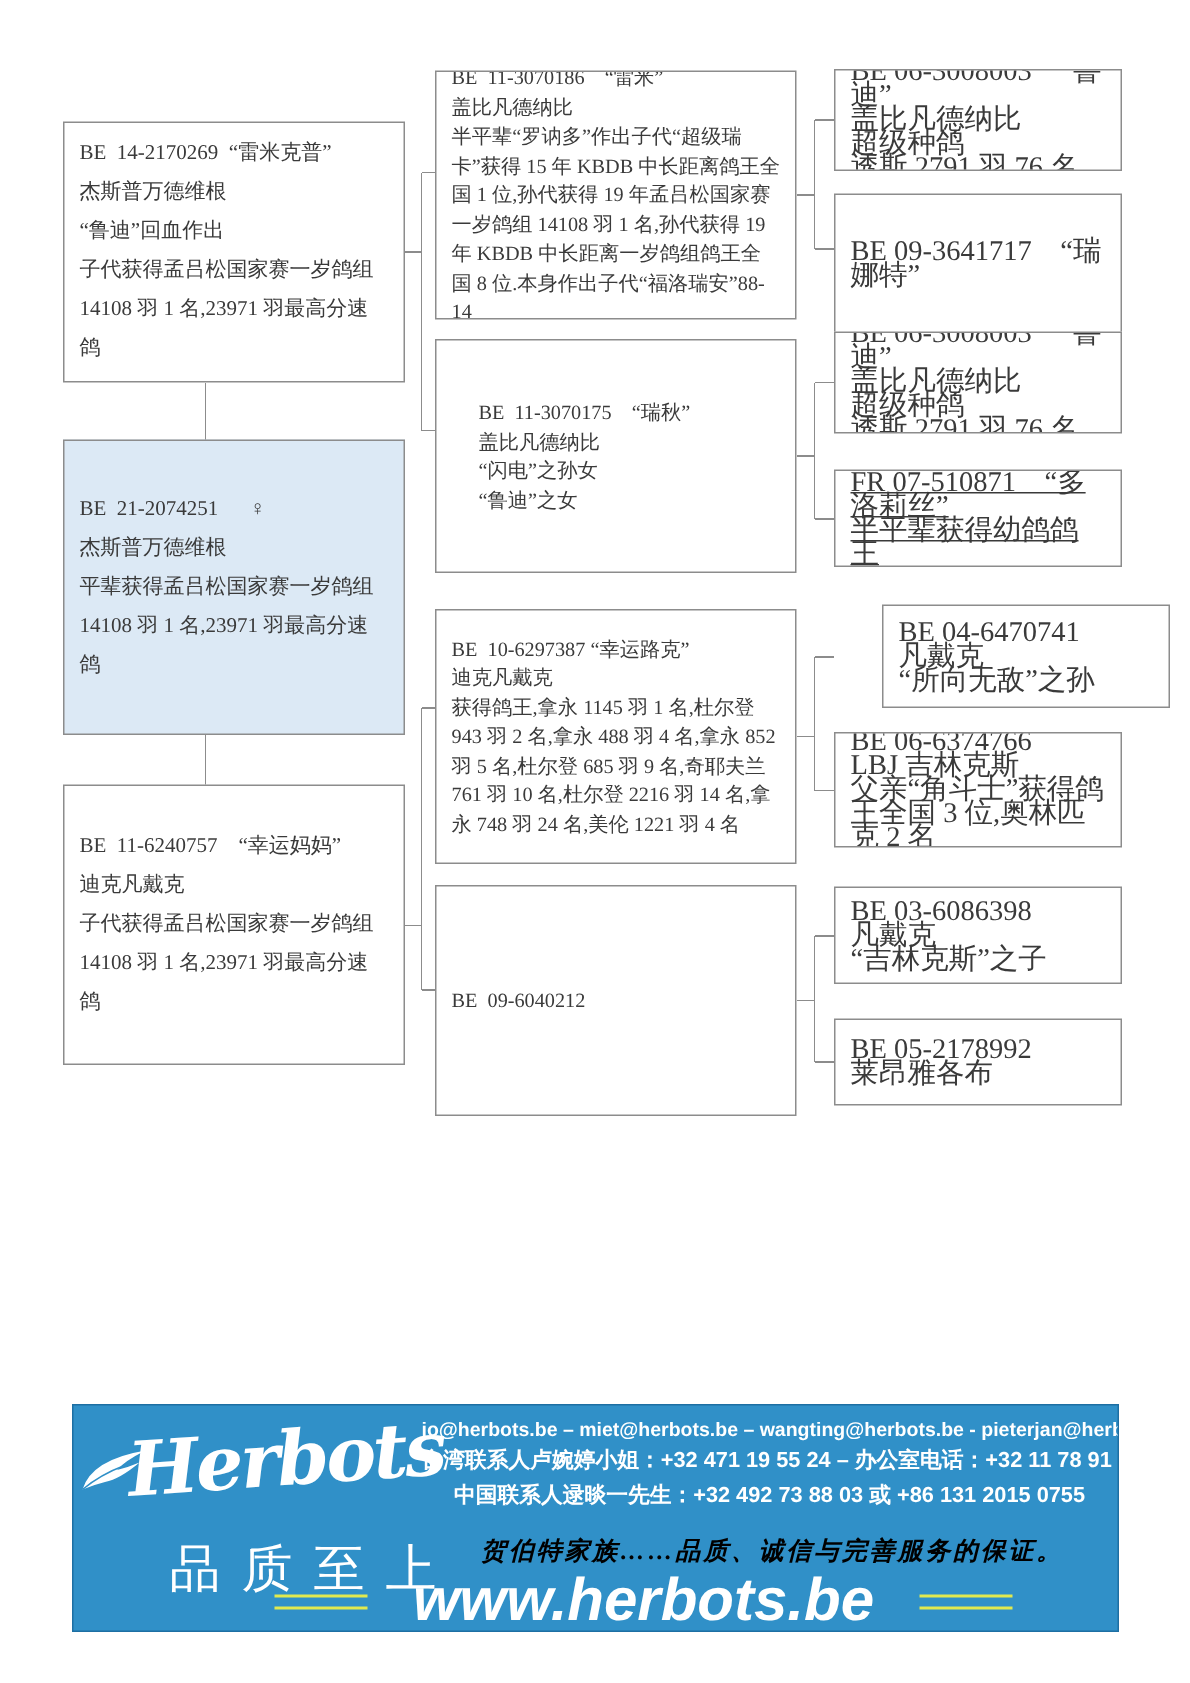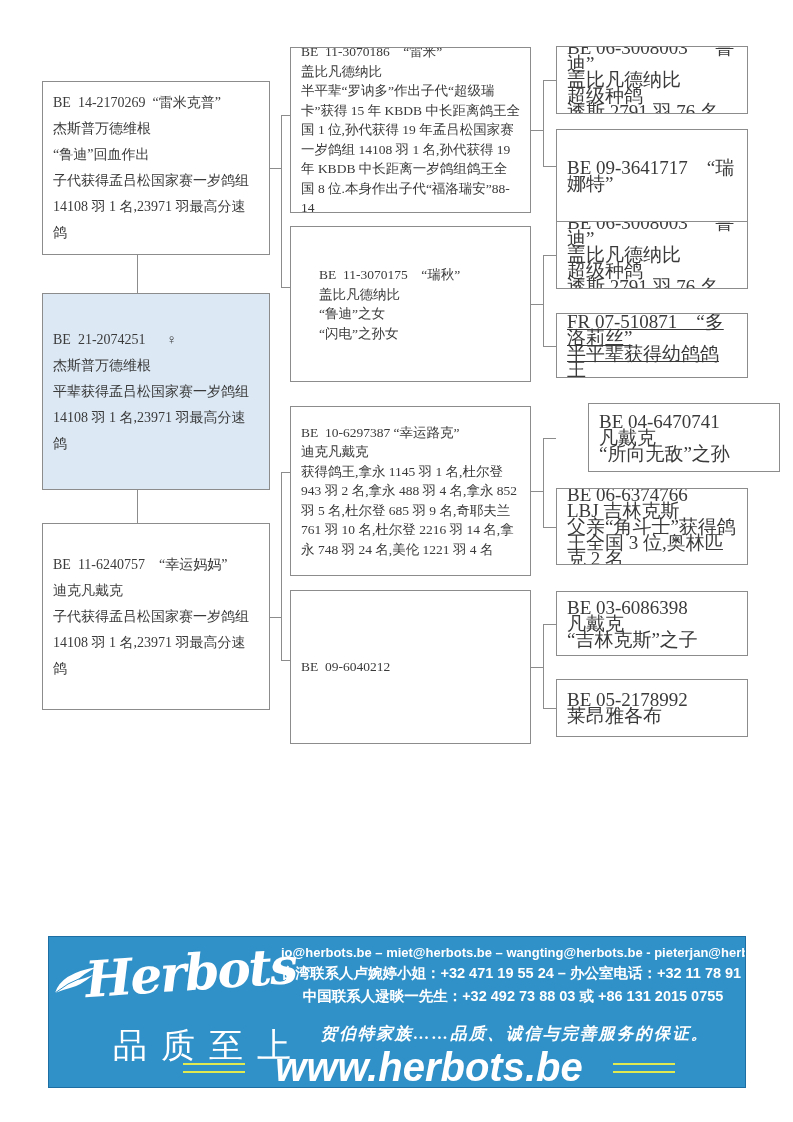--- a/index.html
+++ b/index.html
@@ -21,21 +21,21 @@
   .feather{position:absolute;left:4px;top:26px;}
   .logo-text{position:absolute;left:36px;top:6px;color:#fff;font-size:50px;font-weight:bold;
              font-style:italic;font-family:"DejaVu Serif",serif;transform:rotate(-4deg);
              letter-spacing:-2px;}
   .tagline{position:absolute;left:26px;top:86px;color:#fff;font-size:34px;font-weight:normal;
            letter-spacing:14px;font-family:"Liberation Serif",serif;margin-left:38px;}
   .contact{position:absolute;left:232px;top:8px;width:464px;text-align:center;color:#fff;
            font-family:"Liberation Sans","DejaVu Sans",sans-serif;font-weight:bold;}
   .contact .c1{font-size:13px;white-space:nowrap;margin-bottom:4px;}
   .contact .c2,.contact .c3{font-size:14.5px;white-space:nowrap;margin-bottom:4px;}
-  .slogan{position:absolute;left:236px;top:86px;width:460px;text-align:center;color:#ffffff;
+  .slogan{position:absolute;left:236px;top:86px;width:460px;text-align:center;color:#000000;
           font-size:16.5px;font-weight:bold;font-style:italic;letter-spacing:2px;
           font-family:"Liberation Serif",serif;white-space:nowrap;}
   .site-row{position:absolute;left:100px;top:108px;width:560px;display:flex;
             align-items:center;justify-content:center;gap:30px;}
   .yline{width:62px;height:6px;border-top:2px solid #e0e94f;border-bottom:2px solid #e0e94f;}
   .website{color:#ffffff;font-size:40px;font-weight:bold;font-style:italic;
            font-family:"Liberation Sans","DejaVu Sans",sans-serif;}
 </style>
 </head>
 <body>
@@ -97,22 +97,22 @@
 
   <div class="box col-m" style="left:290px;top:47px;width:241px;height:166px;">
     <div class="bl">BE  11-3070186　“雷米”</div>
     <div class="bl">盖比凡德纳比</div>
     <div class="bl">半平辈“罗讷多”作出子代“超级瑞卡”获得 15 年 KBDB 中长距离鸽王全国 1 位,孙代获得 19 年孟吕松国家赛一岁鸽组 14108 羽 1 名,孙代获得 19 年 KBDB 中长距离一岁鸽组鸽王全国 8 位.本身作出子代“福洛瑞安”88-14</div>
   </div>
 
   <div class="box col-m" style="left:290px;top:226px;width:241px;height:156px;padding-left:28px;">
     <div class="bl">BE  11-3070175　“瑞秋”</div>
     <div class="bl">盖比凡德纳比</div>
+    <div class="bl">“闪电”之孙女</div>
     <div class="bl">“鲁迪”之女</div>
-    <div class="bl">“闪电”之孙女</div>
   </div>
 
   <div class="box col-m" style="left:290px;top:406px;width:241px;height:170px;">
     <div class="bl">BE  10-6297387 “幸运路克”</div>
     <div class="bl">迪克凡戴克</div>
     <div class="bl">获得鸽王,拿永 1145 羽 1 名,杜尔登 943 羽 2 名,拿永 488 羽 4 名,拿永 852 羽 5 名,杜尔登 685 羽 9 名,奇耶夫兰 761 羽 10 名,杜尔登 2216 羽 14 名,拿永 748 羽 24 名,美伦 1221 羽 4 名</div>
   </div>
 
   <div class="box col-m" style="left:290px;top:590px;width:241px;height:154px;">
     <div class="bl">BE  09-6040212</div>

